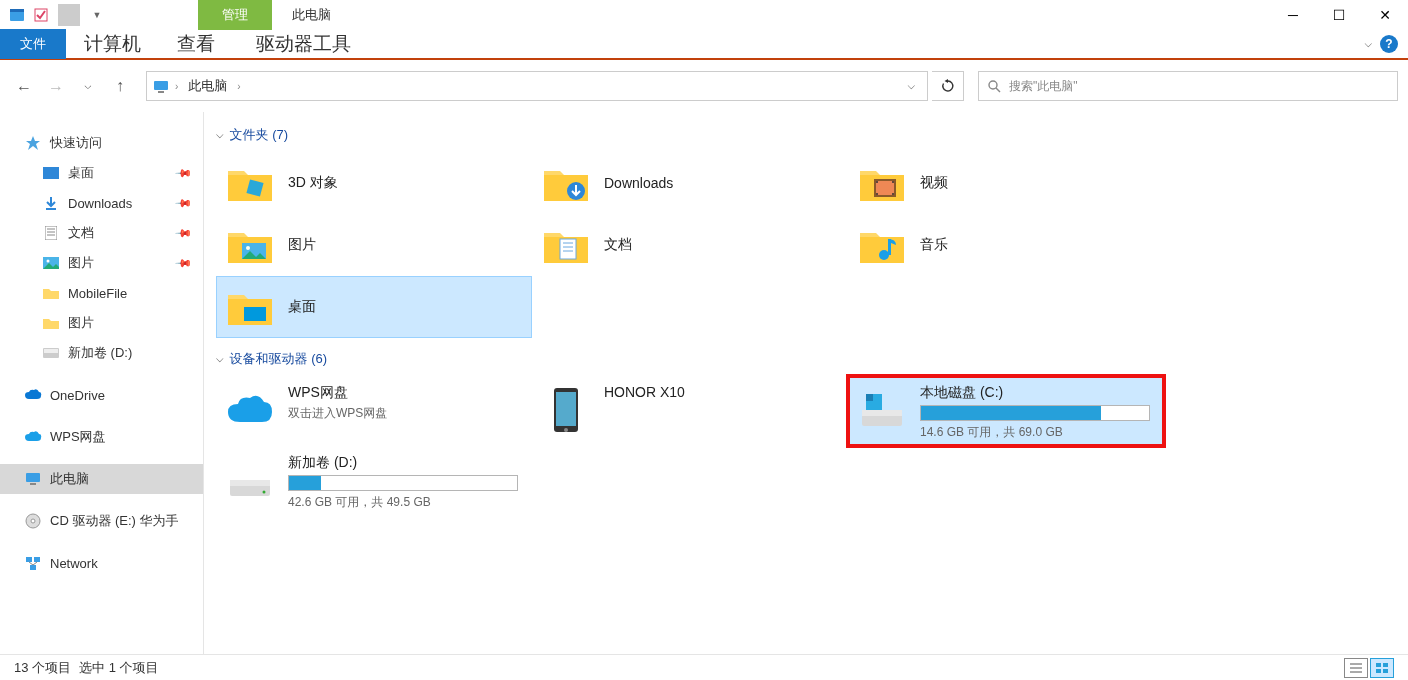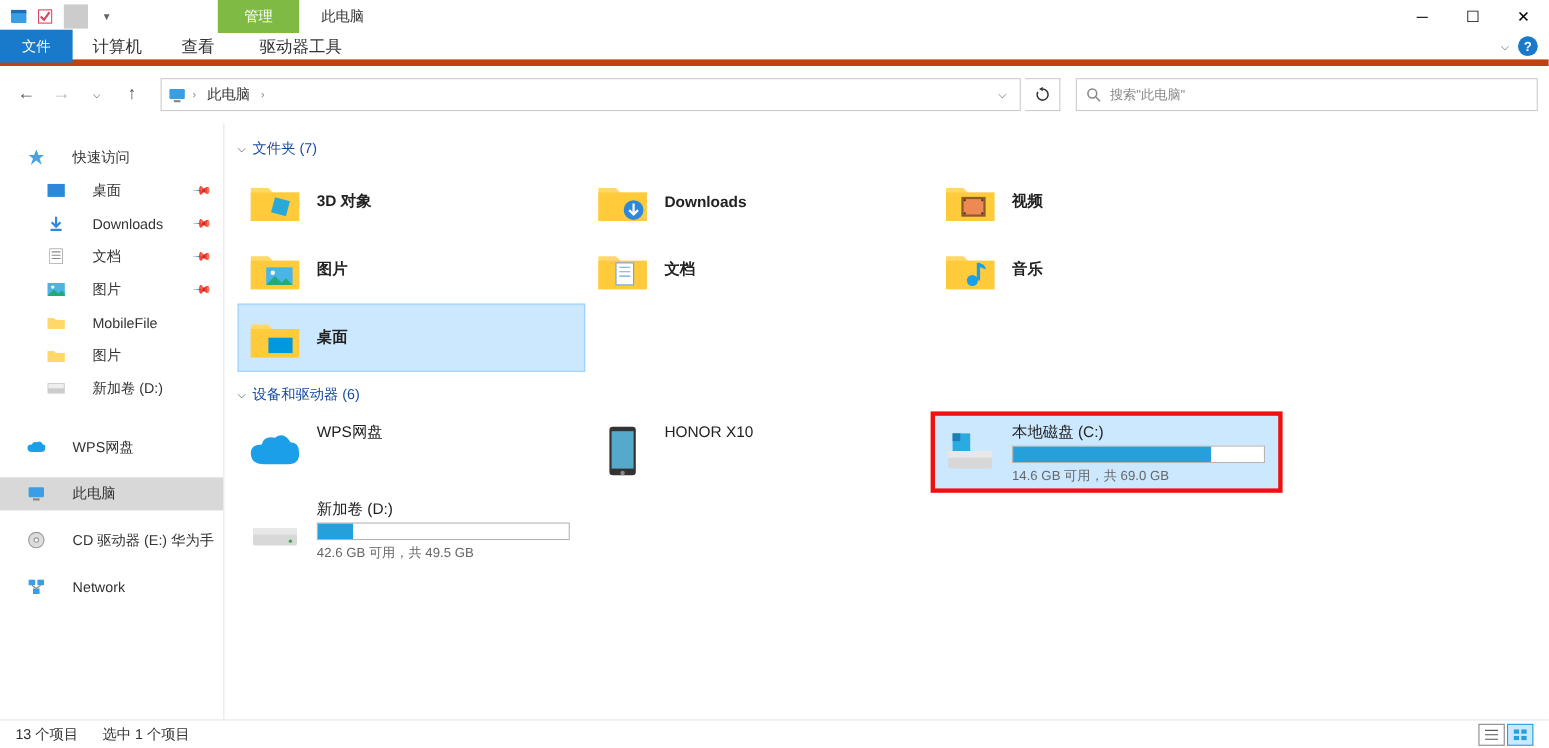--- a/index.html
+++ b/index.html
@@ -10,72 +10,72 @@
 .title-icons { display: flex; align-items: center; padding-left: 6px; gap: 2px; }
 .title-icons span { width: 22px; height: 22px; display: flex; align-items: center; justify-content: center; }
 .qat-sep { width: 1px; height: 18px; background: #ccc; margin: 0 4px; }
 .title-tab-group { display: flex; align-items: flex-start; margin-left: 90px; }
 .title-tab { background: #7fba42; color: #fff; padding: 4px 24px; font-size: 13px; height: 30px; display: flex; align-items: center; }
 .title-text { margin-left: 20px; font-size: 13px; color: #333; }
 .window-controls { margin-left: auto; display: flex; }
 .window-controls span { width: 46px; height: 30px; display: flex; align-items: center; justify-content: center; font-size: 14px; cursor: pointer; }
 
 
-.ribbon { height: 30px; display: flex; align-items: center; border-bottom: 6px solid #c2410c; }
+.ribbon { height: 30px; display: flex; align-items: center; border-bottom: 2px solid #c2410c; }
 .file-tab { background: #1979ca; color: #fff; padding: 5px 20px; font-size: 13px; height: 30px; display: flex; align-items: center; }
-.ribbon-tab { padding: 5px 18px; font-size: 15px; color: #333; cursor: pointer; height: 30px; display: flex; align-items: center; }
+.ribbon-tab { padding: 5px 18px; font-size: 19px; color: #333; cursor: pointer; height: 30px; display: flex; align-items: center; }
 .ribbon-tab.contextual { color: #333; margin-left: 5px; }
 .ribbon-right { margin-left: auto; display: flex; align-items: center; padding-right: 10px; gap: 8px; }
 .chevron { font-size: 10px; color: #666; }
 .help-icon { width: 18px; height: 18px; border-radius: 50%; background: #1979ca; color: #fff; display: flex; align-items: center; justify-content: center; font-size: 12px; font-weight: bold; }
 
 
 .nav-row { height: 36px; display: flex; align-items: center; padding: 0 10px; gap: 4px; margin-top: 8px; margin-bottom: 8px; }
 .nav-btn { width: 28px; height: 28px; display: flex; align-items: center; justify-content: center; color: #555; font-size: 16px; cursor: pointer; }
 .nav-btn.disabled { color: #bbb; }
 .address-bar { flex: 1; height: 30px; border: 1px solid #ccc; display: flex; align-items: center; padding: 0 6px; gap: 6px; margin-left: 8px; }
 .address-bar .crumb { font-size: 13px; color: #333; padding: 2px 4px; }
 .address-bar .sep { color: #888; font-size: 10px; }
 .address-drop { margin-left: auto; color: #666; font-size: 10px; padding: 0 6px; }
 .refresh-btn { width: 32px; height: 30px; border: 1px solid #ccc; border-left: none; display: flex; align-items: center; justify-content: center; cursor: pointer; }
 .search-box { width: 420px; height: 30px; border: 1px solid #ccc; display: flex; align-items: center; padding: 0 8px; margin-left: 10px; color: #888; gap: 8px; }
 
 
 .main { display: flex; height: 560px; }
 .sidebar { width: 204px; border-right: 1px solid #e5e5e5; padding-top: 16px; overflow: hidden; }
-.tree-item { display: flex; align-items: center; height: 30px; padding-left: 24px; gap: 24px; cursor: pointer; position: relative; font-size: 13px; color: #333; }
+.tree-item { display: flex; align-items: center; height: 30px; padding-left: 24px; gap: 8px; cursor: pointer; position: relative; font-size: 13px; color: #333; }
 .tree-item.sub { padding-left: 42px; }
 .tree-item.selected { background: #d8d8d8; }
 .pin { position: absolute; right: 12px; color: #888; font-size: 11px; transform: rotate(45deg); }
 .tree-spacer { height: 12px; }
 .tree-icon { width: 18px; height: 18px; display: flex; align-items: center; justify-content: center; }
 
 
 .content { flex: 1; padding: 10px 8px; overflow: auto; }
 .group-header { display: flex; align-items: center; gap: 6px; color: #174a9e; font-size: 13px; margin: 4px 0 8px 4px; cursor: pointer; }
 .group-header .arrow { font-size: 10px; color: #555; }
-.folder-grid { display: flex; flex-wrap: wrap; gap: 0; margin-left: 4px; margin-bottom: 12px; font-weight: bold; }
+.folder-grid { display: flex; flex-wrap: wrap; gap: 0; margin-left: 4px; margin-bottom: 12px; }
 .folder-item { width: 316px; height: 62px; display: flex; align-items: center; gap: 14px; padding: 6px 10px; cursor: pointer; }
 .folder-item.selected { background: #cce8ff; border: 1px solid #99d1ff; padding: 5px 9px; }
 .folder-icon { width: 48px; height: 48px; display: flex; align-items: center; justify-content: center; }
 .folder-name { font-size: 14px; color: #222; }
 
 .drive-grid { display: flex; flex-wrap: wrap; gap: 0; margin-left: 4px; }
 .drive-item { width: 316px; height: 70px; display: flex; align-items: flex-start; gap: 14px; padding: 8px 10px; cursor: pointer; position: relative; }
 .drive-item.highlighted { outline: 4px solid #e11; outline-offset: -2px; background: #cce8ff; }
 .drive-icon { width: 48px; height: 48px; display: flex; align-items: center; justify-content: center; flex-shrink: 0; margin-top: 2px; }
 .drive-info { flex: 1; display: flex; flex-direction: column; gap: 3px; }
 .drive-name { font-size: 14px; color: #222; }
 .drive-sub { font-size: 12px; color: #666; }
 .progress { width: 230px; height: 16px; border: 1px solid #b5b5b5; background: #fff; position: relative; }
 .progress-fill { height: 100%; background: #26a0da; }
 .progress-text { font-size: 12px; color: #666; }
 
 
-.status-bar { position: absolute; bottom: 0; left: 0; right: 0; height: 26px; border-top: 1px solid #e5e5e5; display: flex; align-items: center; padding: 0 14px; font-size: 13px; color: #333; gap: 22px; background: #fff; }
+.status-bar { position: absolute; bottom: 0; left: 0; right: 0; height: 26px; border-top: 1px solid #e5e5e5; display: flex; align-items: center; padding: 0 14px; font-size: 13px; color: #333; gap: 8px; background: #fff; }
 .status-right { margin-left: auto; display: flex; gap: 2px; }
 .view-btn { width: 24px; height: 20px; border: 1px solid #888; display: flex; align-items: center; justify-content: center; font-size: 10px; cursor: pointer; }
 .view-btn.active { background: #cce8ff; border-color: #26a0da; }
 
 
 svg { display: block; }
 </style>
 </head>
 <body>
 
@@ -224,20 +224,28 @@
     <div class="tree-item sub">
         <span class="tree-icon">
           <svg width="16" height="10">
             <rect width="16" height="10" rx="1" fill="#ccc"></rect>
             <rect x="1" y="1" width="14" height="4" fill="#eee"></rect>
           </svg>
         </span>
         <span>新加卷 (D:)</span>
       </div>
     <div class="tree-spacer"></div>
+    <div class="tree-item">
+        <span class="tree-icon">
+          <svg width="18" height="12">
+            <path d="M5 10 Q1 10 1 6 Q1 3 5 3 Q6 0 10 1 Q13 -1 15 3 Q18 3 17 7 Q17 10 13 10 Z" fill="#0a78d4"></path>
+          </svg>
+        </span>
+        <span>OneDrive</span>
+      </div>
     <div class="tree-spacer"></div>
     <div class="tree-item">
         <span class="tree-icon">
           <svg width="18" height="12">
             <path d="M5 10 Q1 10 1 6 Q1 3 5 3 Q6 0 10 1 Q13 -1 15 3 Q18 3 17 7 Q17 10 13 10 Z" fill="#1a9fe8"></path>
           </svg>
         </span>
         <span>WPS网盘</span>
       </div>
     <div class="tree-spacer"></div>
@@ -372,20 +380,21 @@
     </div>
     <div class="drive-grid">
       <div class="drive-item">
         <div class="drive-icon">
             <svg width="48" height="36">
               <path d="M14 30 Q2 30 2 20 Q2 12 12 12 Q14 4 24 6 Q32 0 38 10 Q46 10 46 20 Q46 30 36 30 Z" fill="#1a9fe8"></path>
             </svg>
           </div>
         <div class="drive-info">
           <div class="drive-name">WPS网盘</div>
+          <div class="drive-sub">双击进入WPS网盘</div>
         </div>
       </div>
       <div class="drive-item">
         <div class="drive-icon">
             <svg width="28" height="48">
               <rect x="2" y="2" width="24" height="44" rx="3" fill="#333"></rect>
               <rect x="4" y="6" width="20" height="34" fill="#5ac"></rect>
               <circle cx="14" cy="44" r="2" fill="#888"></circle>
             </svg>
           </div>

